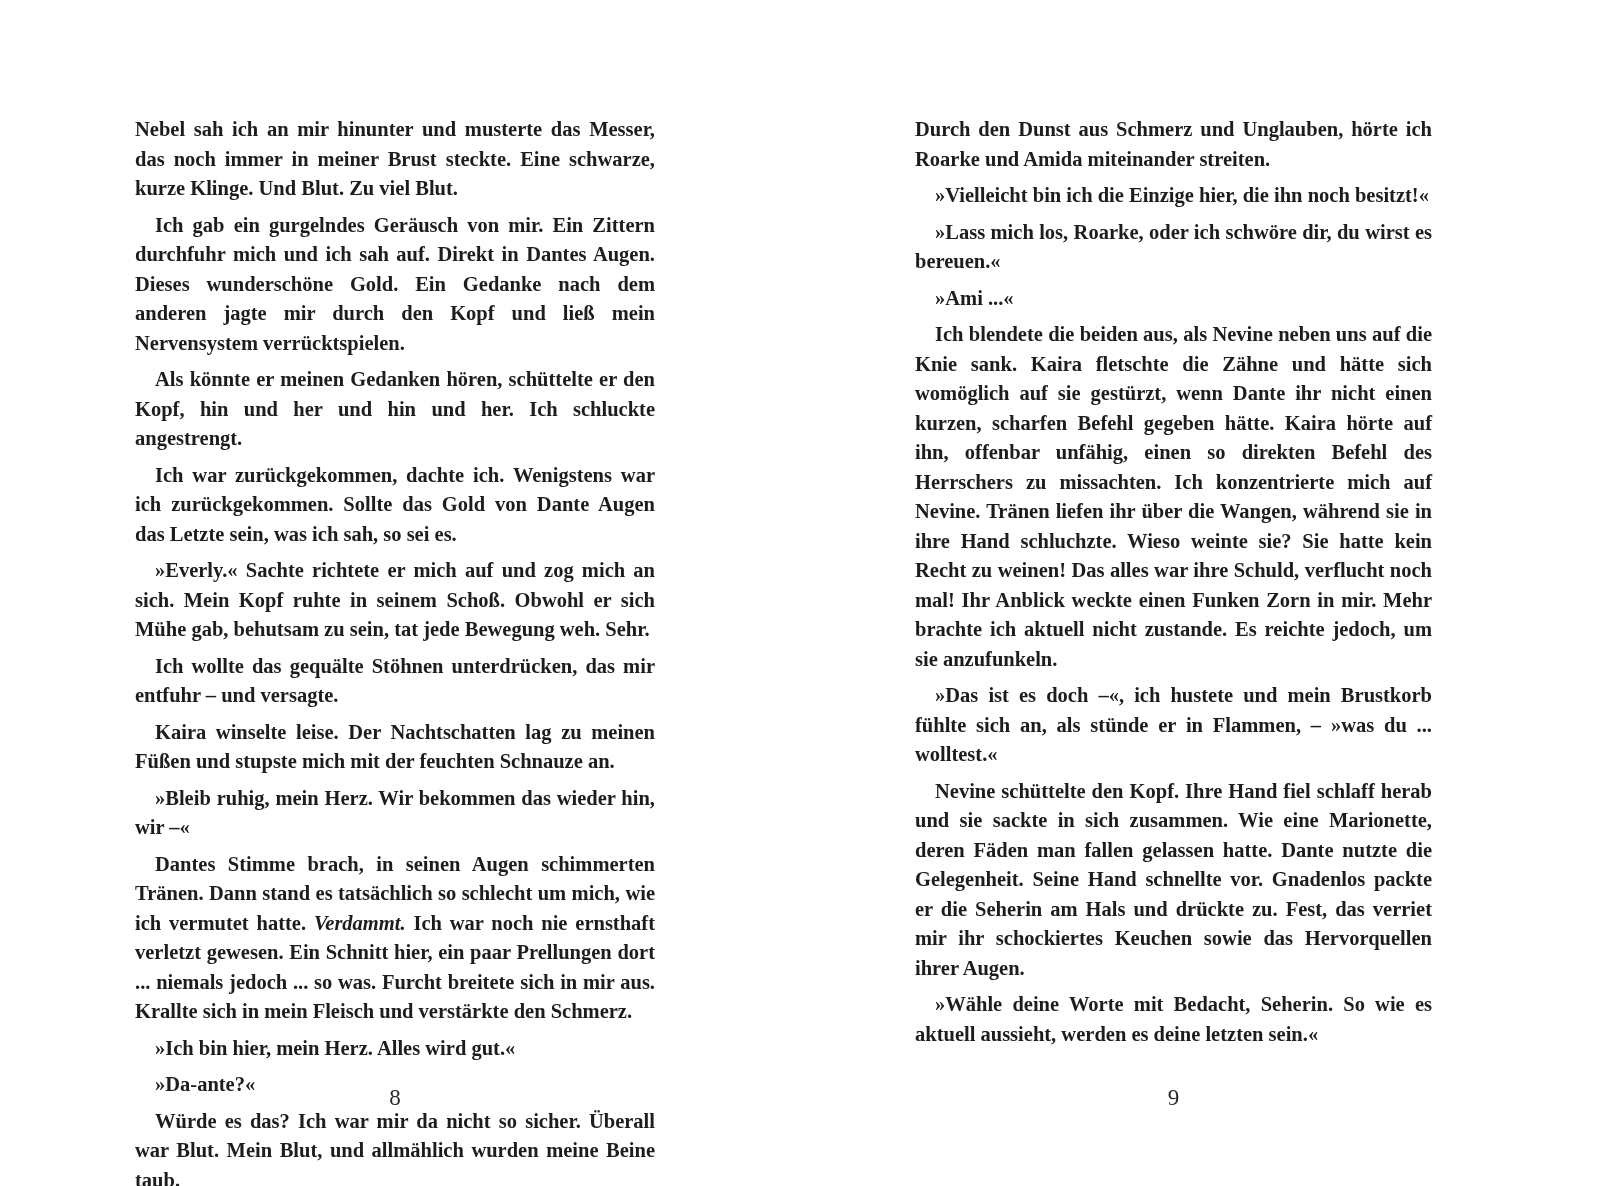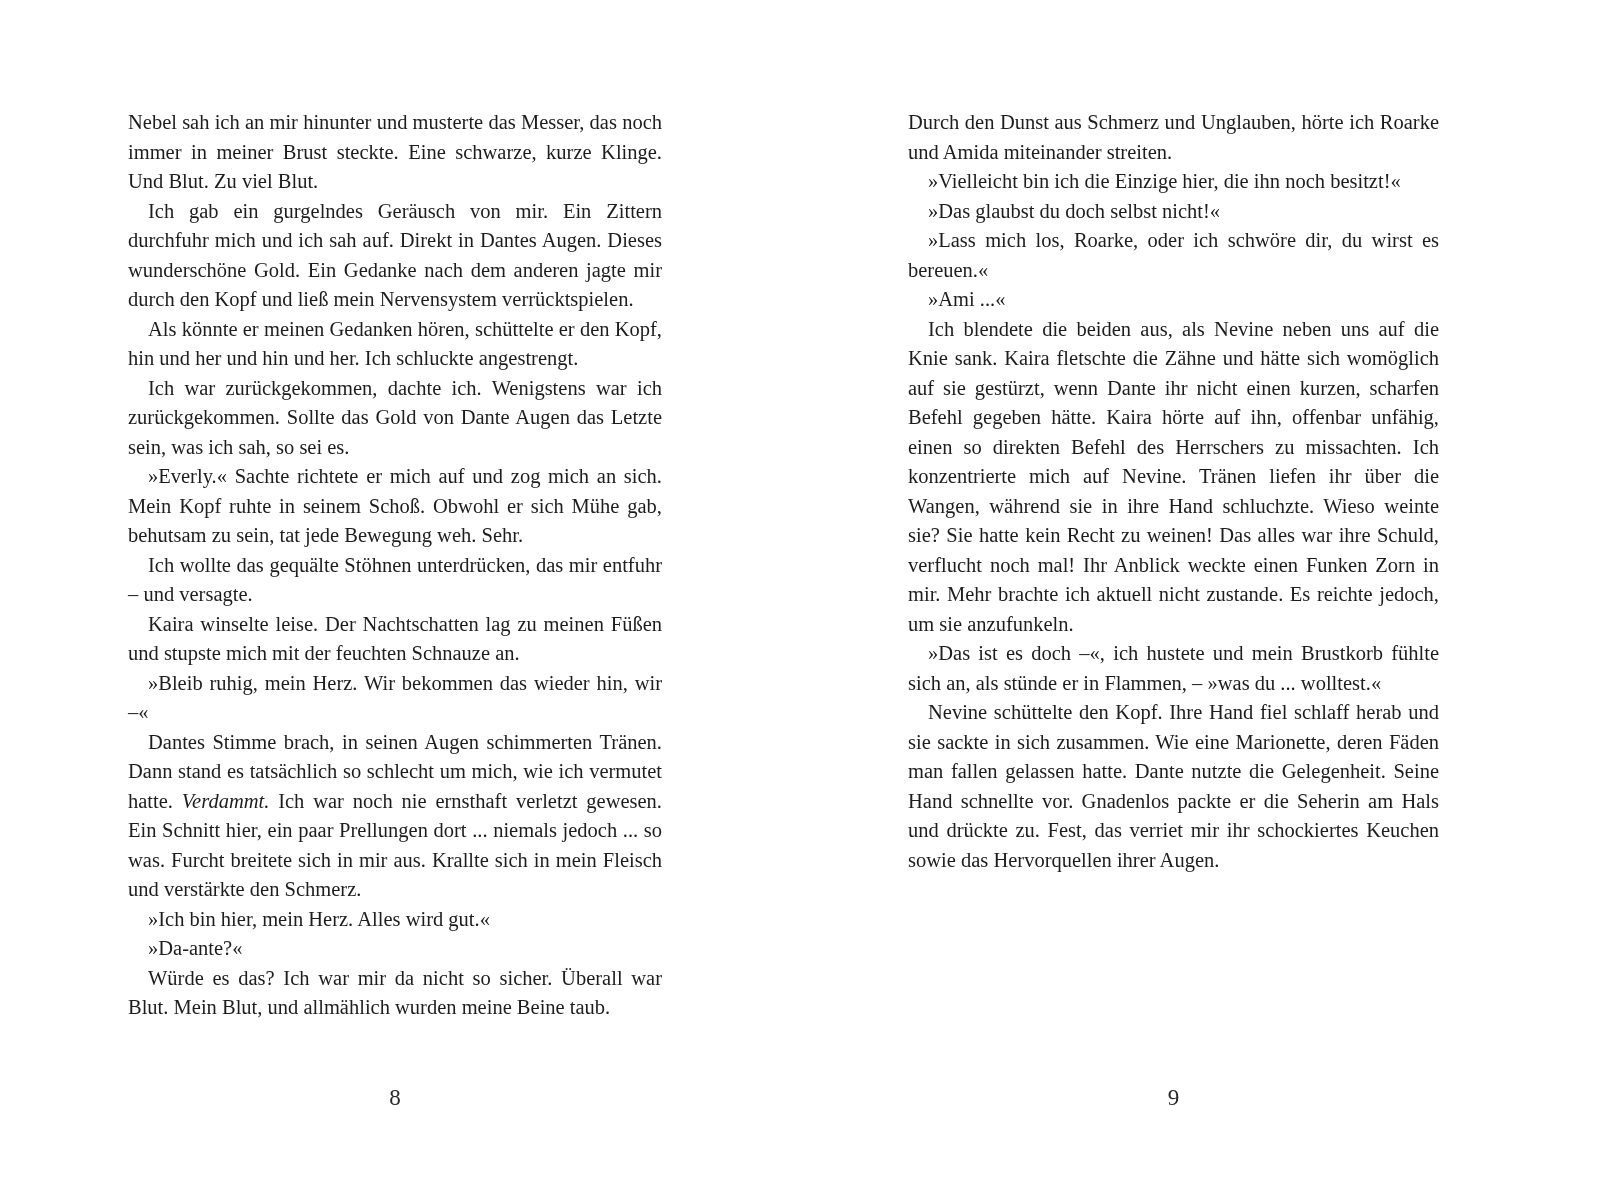--- a/index.html
+++ b/index.html
@@ -16,25 +16,26 @@
     overflow: hidden;
   }
   .page {
     position: absolute;
     top: 108px;
     height: 1078px;
   }
   .page-left  { left: 128px; width: 534px; }
   .page-right { left: 908px; width: 531px; }
   .text-block p {
-    margin: 0;
+    margin: 7px;
     font-size: 20.5px;
     line-height: 29.5px;
     text-align: justify;
     hyphens: auto;
+    font-weight: bold;
     -webkit-hyphens: auto;
   }
   .text-block p.indent { text-indent: 20px; }
   .italic { font-style: italic; }
   .page-number {
     position: absolute;
     top: 978px;
     left: 0;
     width: 100%;
     text-align: center;
@@ -61,21 +62,21 @@
       <p class="indent"><span>»Da-ante?«</span></p>
       <p class="indent"><span>Würde es das? Ich war mir da nicht so sicher. Überall war Blut. Mein Blut, und allmählich wurden meine Beine taub.</span></p>
     </div>
   <div class="page-number">8</div>
 </div>
 
 <div class="page page-right">
   <div class="text-block">
       <p><span>Durch den Dunst aus Schmerz und Unglauben, hörte ich Roarke und Amida miteinander streiten.</span></p>
       <p class="indent"><span>»Vielleicht bin ich die Einzige hier, die ihn noch besitzt!«</span></p>
-      <p class="indent"><span>»Das glaubst du doch selbst nicht!«</span></p>
       <p class="indent"><span>»Lass mich los, Roarke, oder ich schwöre dir, du wirst es bereuen.«</span></p>
       <p class="indent"><span>»Ami ...«</span></p>
       <p class="indent"><span>Ich blendete die beiden aus, als Nevine neben uns auf die Knie sank. Kaira fletschte die Zähne und hätte sich womöglich auf sie gestürzt, wenn Dante ihr nicht einen kurzen, scharfen Befehl gegeben hätte. Kaira hörte auf ihn, offenbar unfähig, einen so direkten Befehl des Herrschers zu missachten. Ich konzentrierte mich auf Nevine. Tränen liefen ihr über die Wangen, während sie in ihre Hand schluchzte. Wieso weinte sie? Sie hatte kein Recht zu weinen! Das alles war ihre Schuld, verflucht noch mal! Ihr Anblick weckte einen Funken Zorn in mir. Mehr brachte ich aktuell nicht zustande. Es reichte jedoch, um sie anzufunkeln.</span></p>
       <p class="indent"><span>»Das ist es doch –«, ich hustete und mein Brustkorb fühlte sich an, als stünde er in Flammen, – »was du ... wolltest.«</span></p>
       <p class="indent"><span>Nevine schüttelte den Kopf. Ihre Hand fiel schlaff herab und sie sackte in sich zusammen. Wie eine Marionette, deren Fäden man fallen gelassen hatte. Dante nutzte die Gelegenheit. Seine Hand schnellte vor. Gnadenlos packte er die Seherin am Hals und drückte zu. Fest, das verriet mir ihr schockiertes Keuchen sowie das Hervorquellen ihrer Augen.</span></p>
+      <p class="indent"><span>»Wähle deine Worte mit Bedacht, Seherin. So wie es aktuell aussieht, werden es deine letzten sein.«</span></p>
     </div>
   <div class="page-number">9</div>
 </div>
 
 </body></html>

